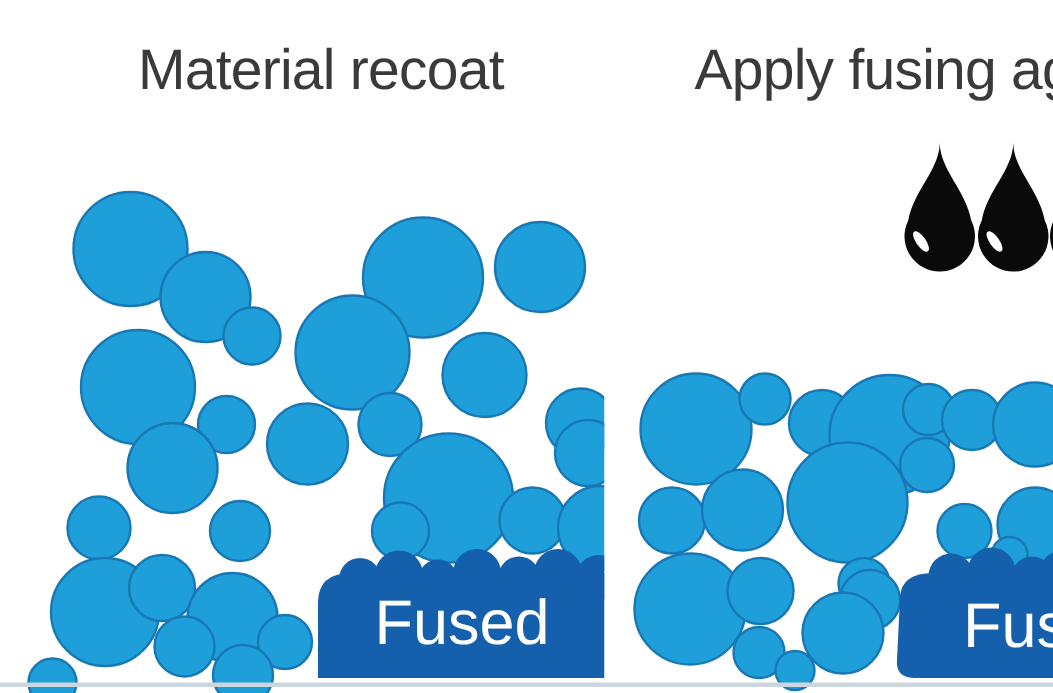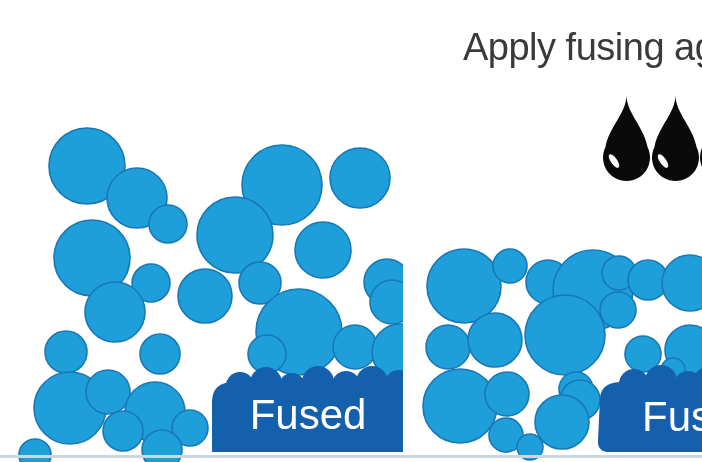--- a/index.html
+++ b/index.html
@@ -25,20 +25,21 @@
   svg text{
     font-family:"Liberation Sans",sans-serif;font-weight:400;
   }
 </style>
 </head>
 <body>
 
 <div class="stage">
 
   <div class="panel panel-left">
+    <div class="title title-left">Material recoat</div>
     <svg id="svg-0" width="403" height="462" viewBox="0 0 403 462">
         <g transform="translate(0,0)">
           <g fill="#1f9fd9" stroke="#1878b6" stroke-width="1.6">
             <circle cx="87" cy="166" r="38"></circle>
             <circle cx="282" cy="185" r="40"></circle>
             <circle cx="360" cy="178" r="30"></circle>
             <circle cx="137" cy="198" r="30"></circle>
             <circle cx="168" cy="224" r="19"></circle>
             <circle cx="235" cy="235" r="38"></circle>
             <circle cx="92" cy="258" r="38"></circle>

